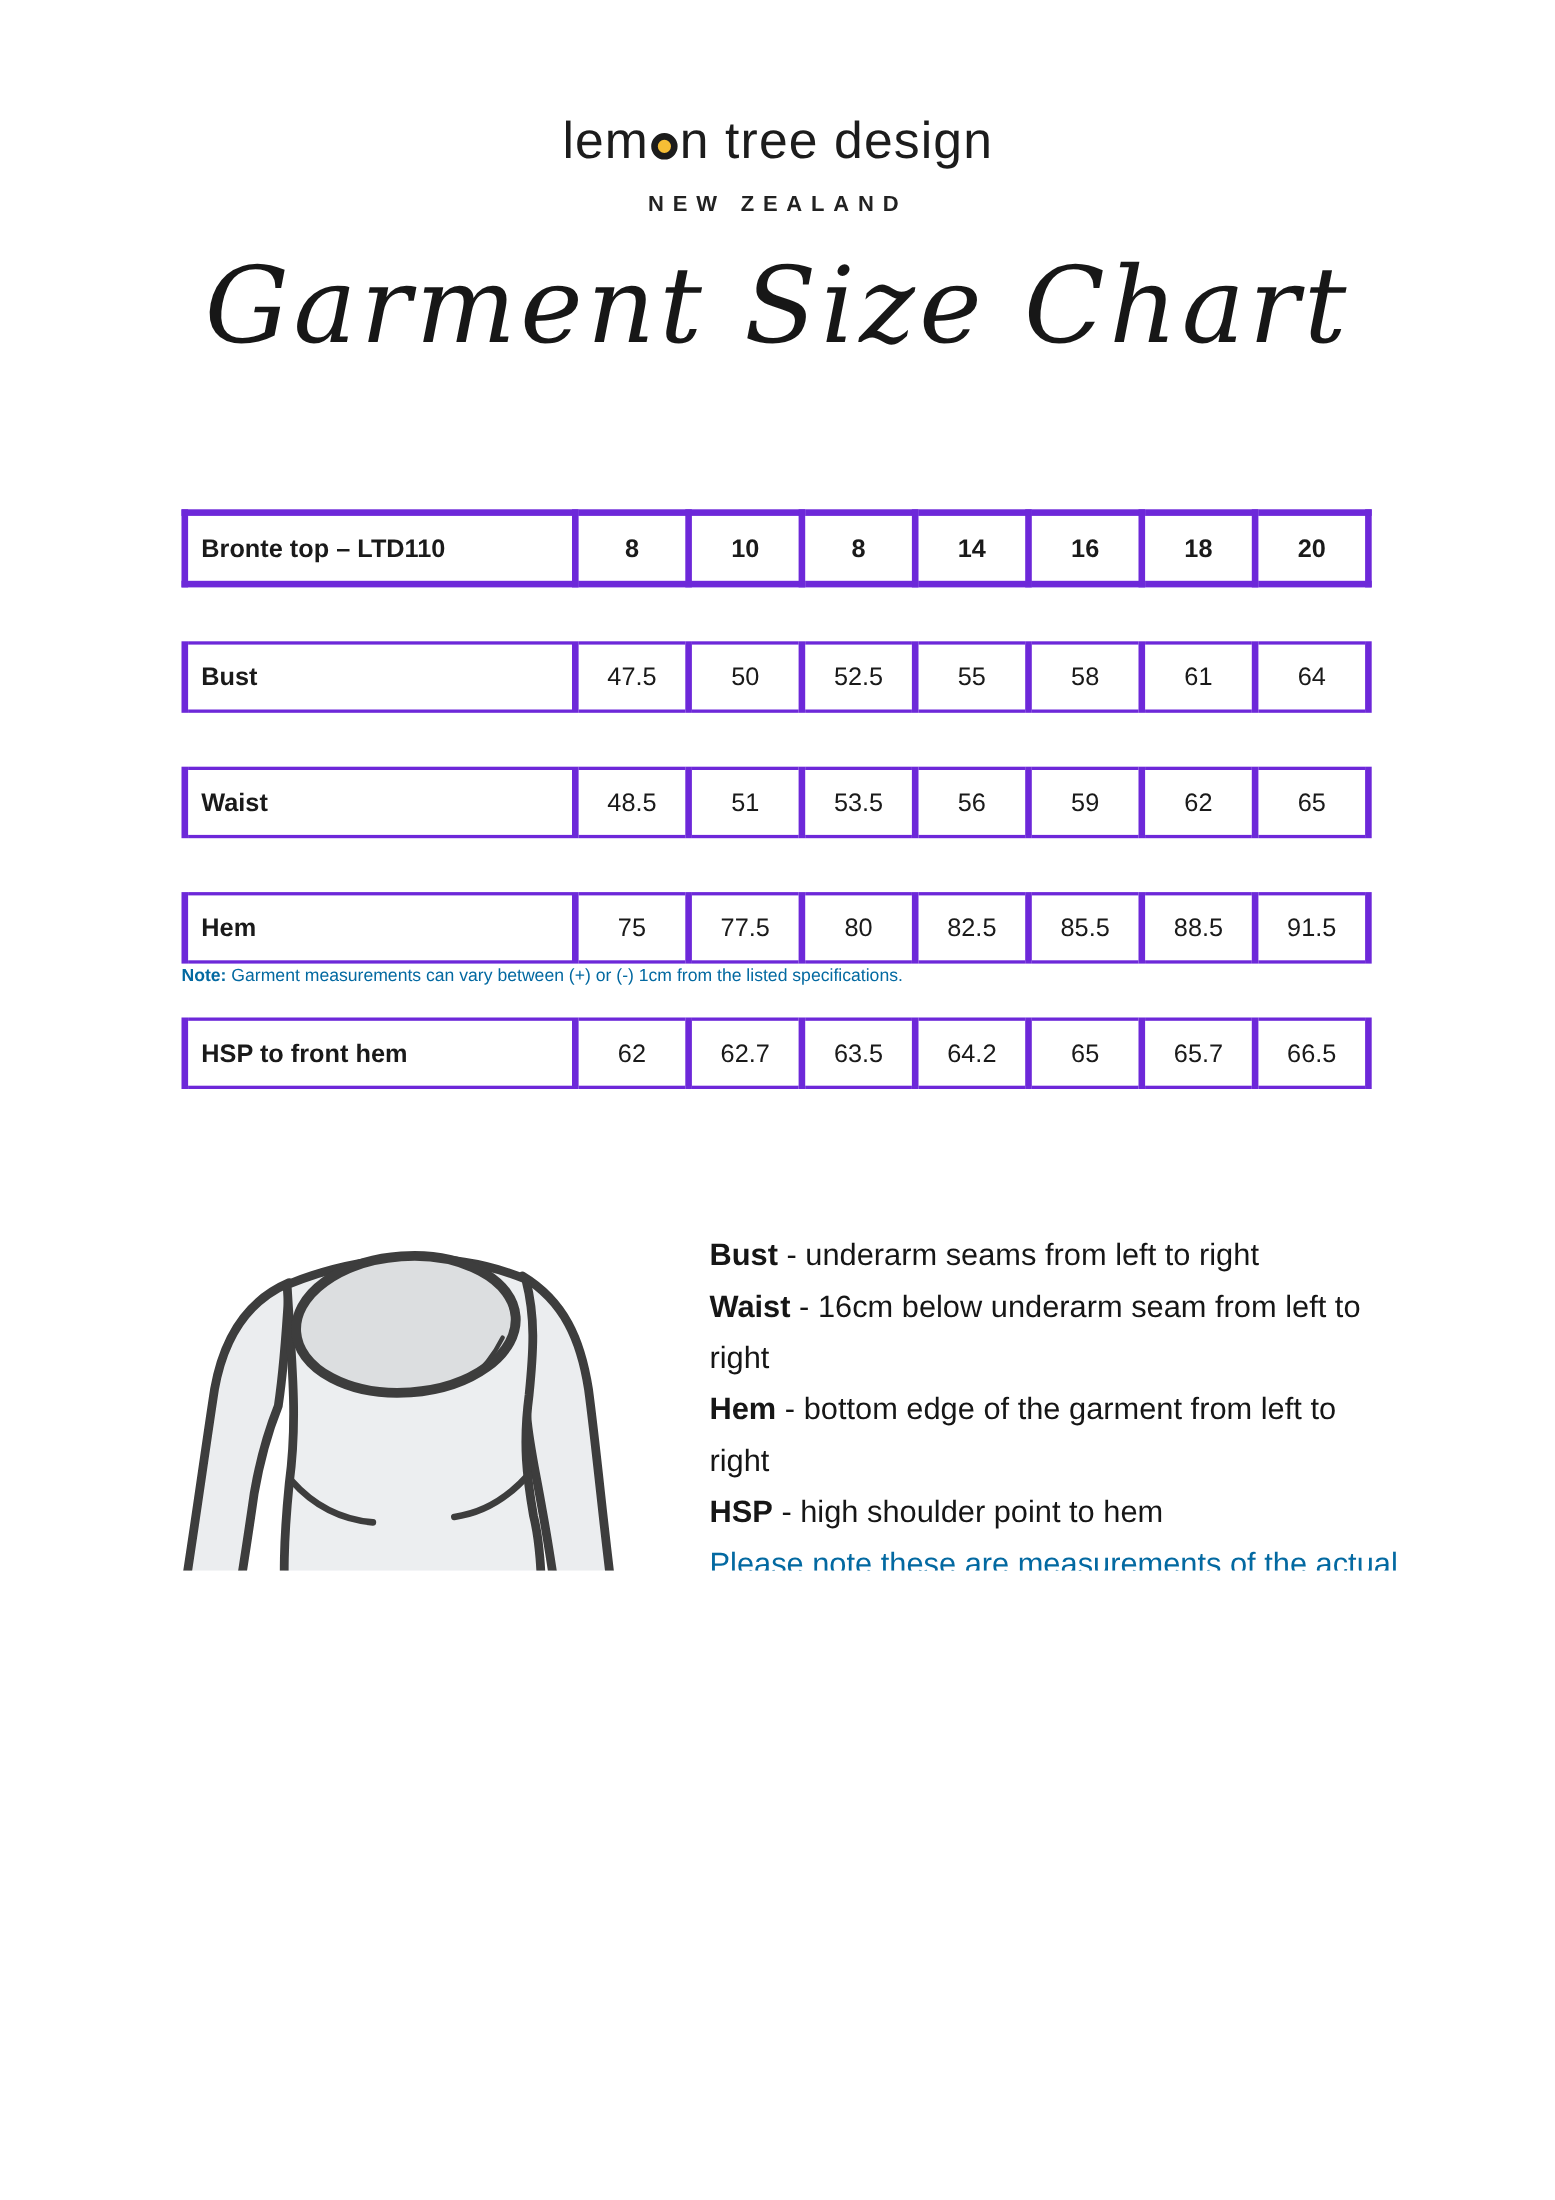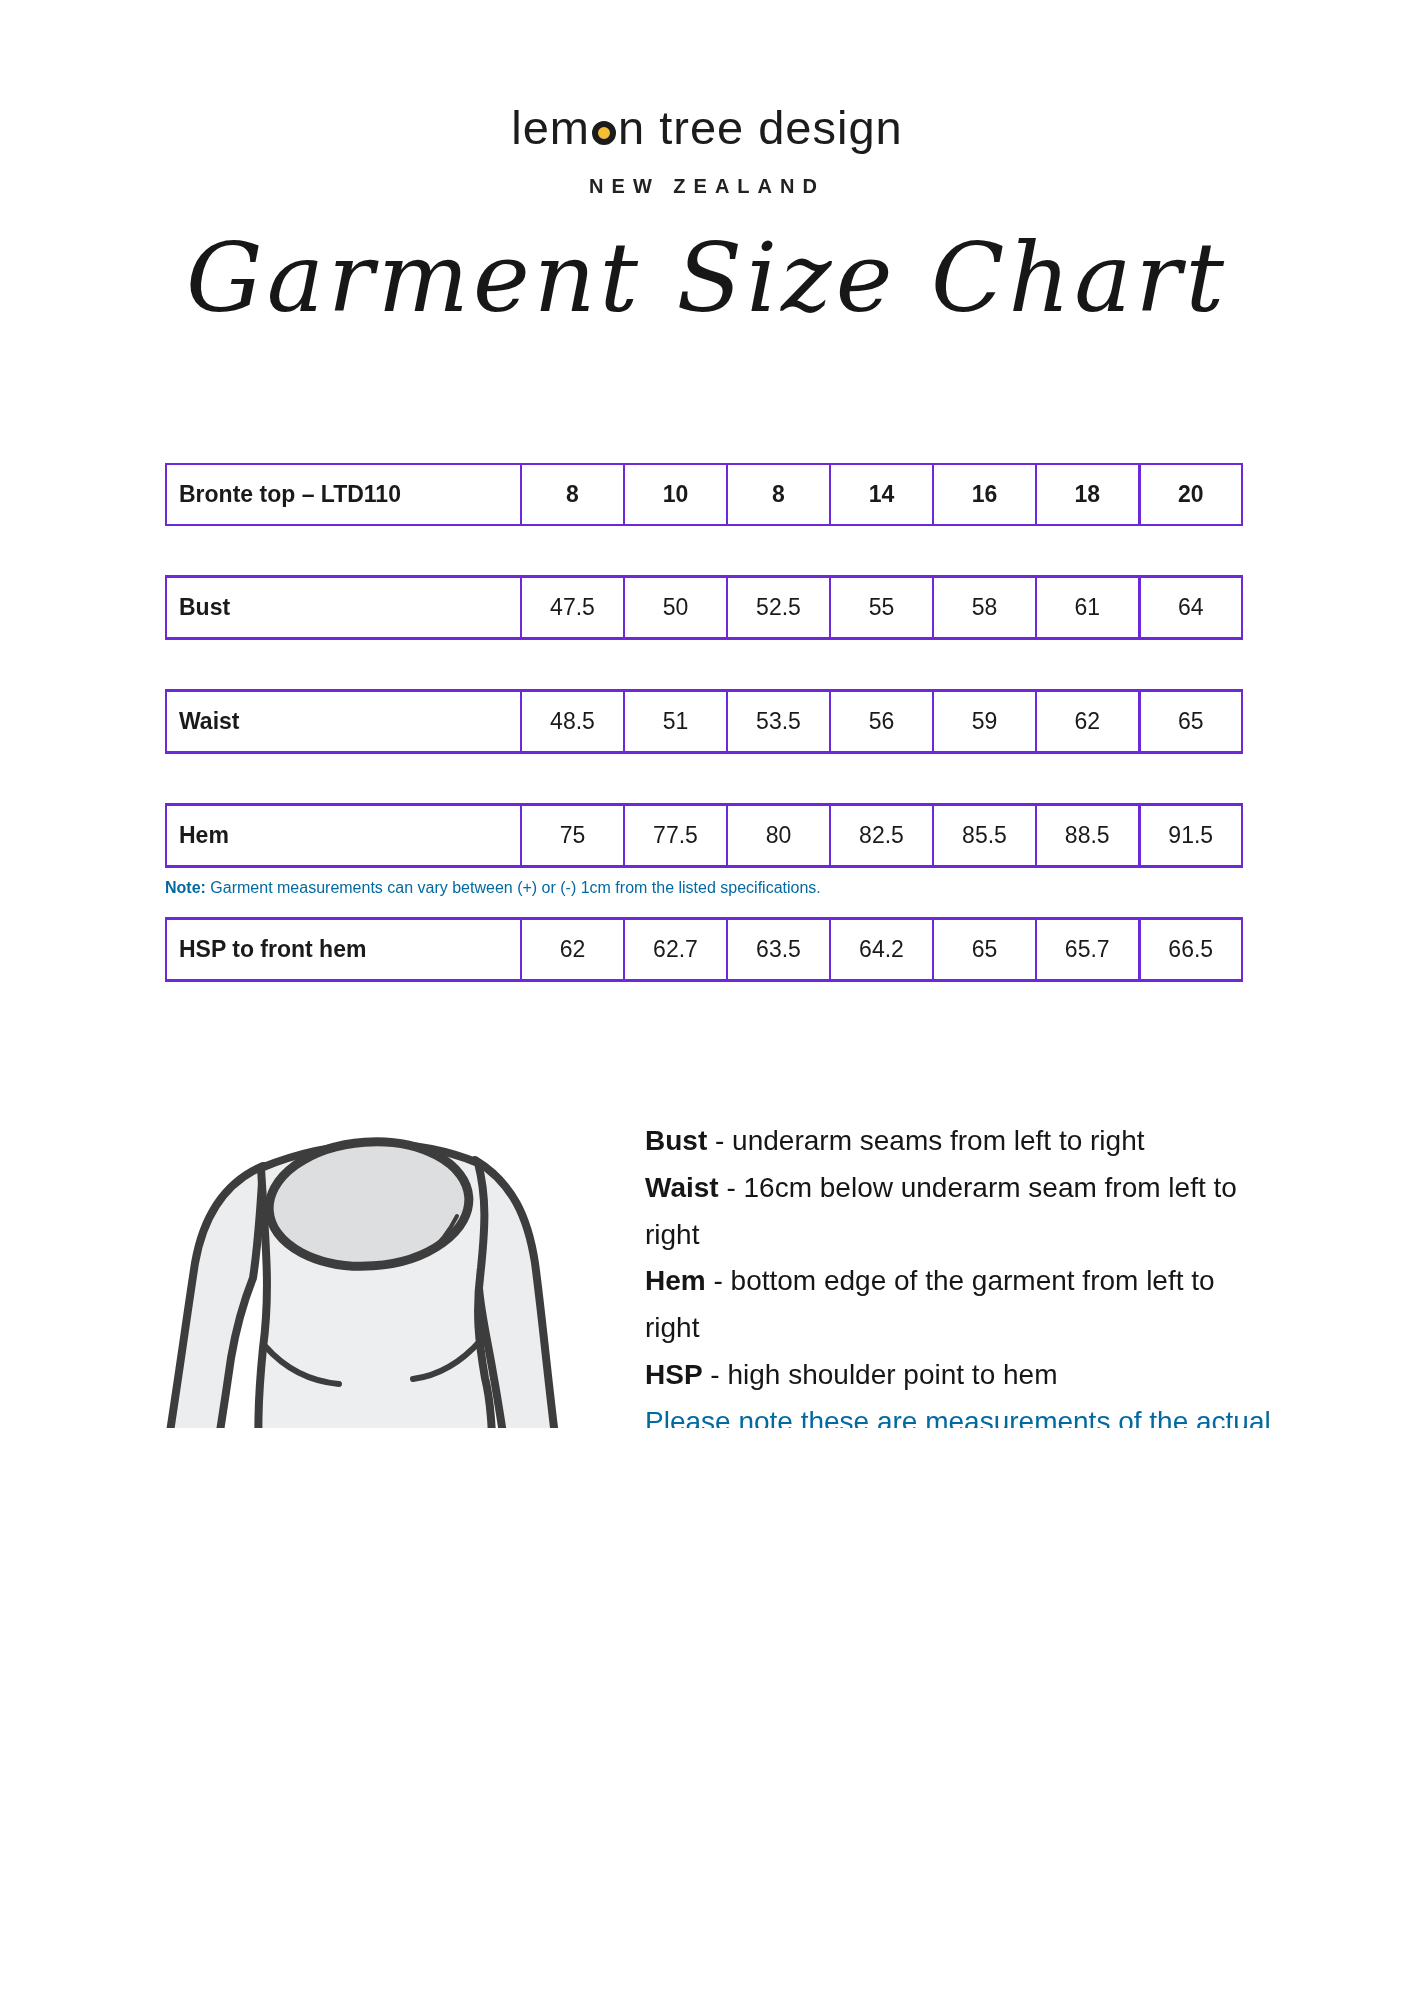--- a/index.html
+++ b/index.html
@@ -60,21 +60,21 @@
   table.chart-table {
     border-collapse: collapse;
     table-layout: fixed;
     width: 1076px;
     margin-bottom: 49px;
     font-size: 23px;
   }
   table.chart-table col.c-label { width: 355px; }
   table.chart-table col.c-val { width: 103px; }
   table.chart-table td {
-    border: 2px solid #6d28d9;
+    border: 6px solid #6d28d9;
     height: 33px;
     text-align: center;
     padding: 16px;
     overflow: hidden;
     white-space: nowrap;
   }
   table.chart-table td.label { text-align: left; padding-left: 12px; font-weight: bold; }
   table.chart-table td:last-child { border-left-width: 3px; }
   table.chart-table tr.header-row td { font-weight: bold; }
   table.chart-table tr.data-row td { border-top-width: 3px; border-bottom-width: 3px; font-weight: normal; }

